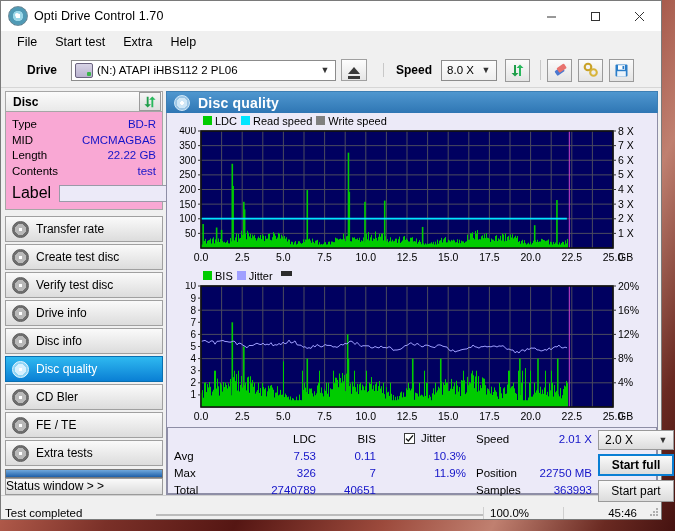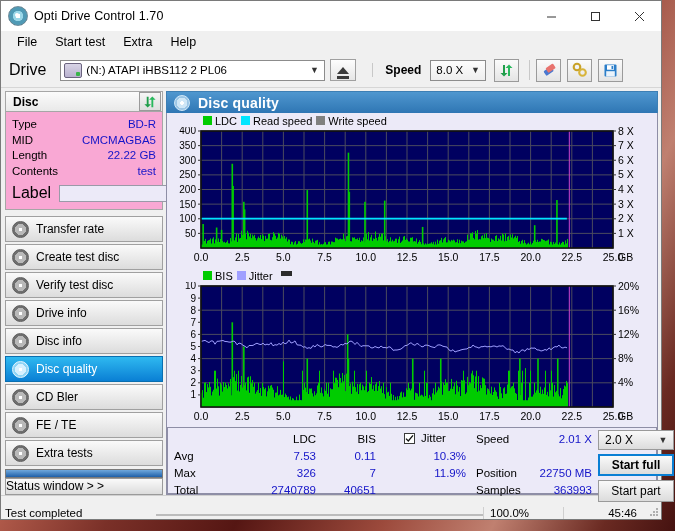--- a/index.html
+++ b/index.html
@@ -46,21 +46,21 @@
   #menubar{
     height:22px;background:#f0f0f0;display:flex;align-items:center;
     padding-left:7px;flex:0 0 auto;
   }
   .menu-item{font-size:12.5px;color:#000;padding:2px 9px;}
   
   #toolbar{
     height:34px;background:#f0f0f0;display:flex;align-items:center;
     flex:0 0 auto;padding-left:8px;border-bottom:1px solid #d6d6d6;
   }
-  .tb-label{font-size:16px;font-weight:normal;color:#000;}
+  .tb-label{font-size:12px;font-weight:bold;color:#000;margin-left:18px;}
   #drive-combo{
     margin-left:14px;width:265px;height:21px;background:#fff;
     border:1px solid #8c8c8c;display:flex;align-items:center;font-size:11.5px;color:#000;
     box-sizing:border-box;
   }
   .drive-ico{
     width:16px;height:13px;margin-left:3px;margin-right:4px;
     background:linear-gradient(#d8d4e6,#b9b2cf);
     border:1px solid #6b6480;border-radius:2px;position:relative;
   }

